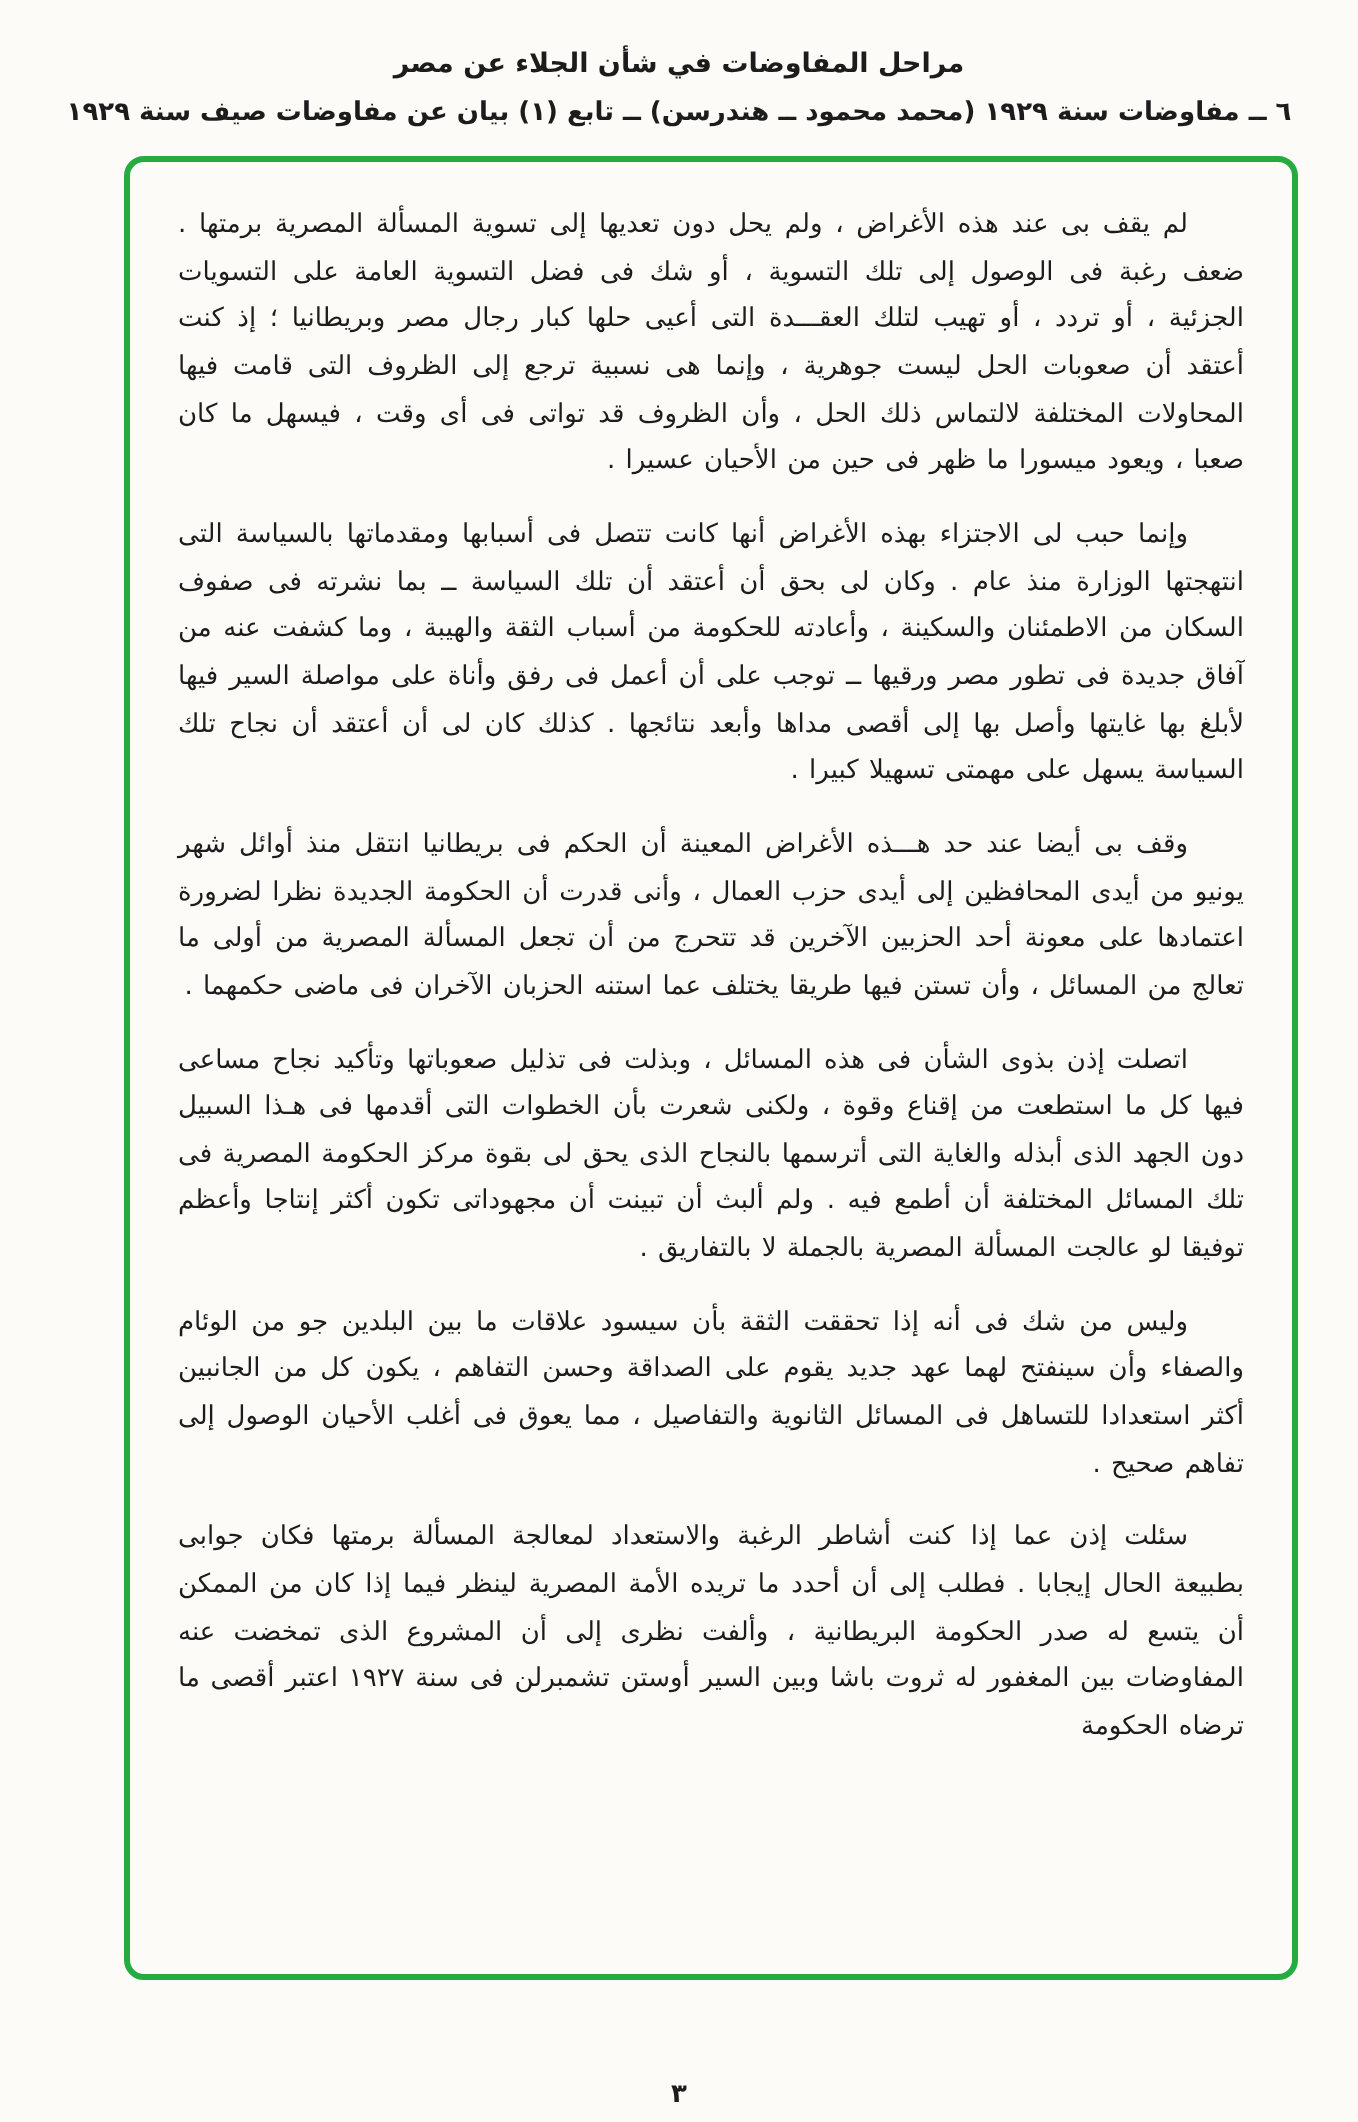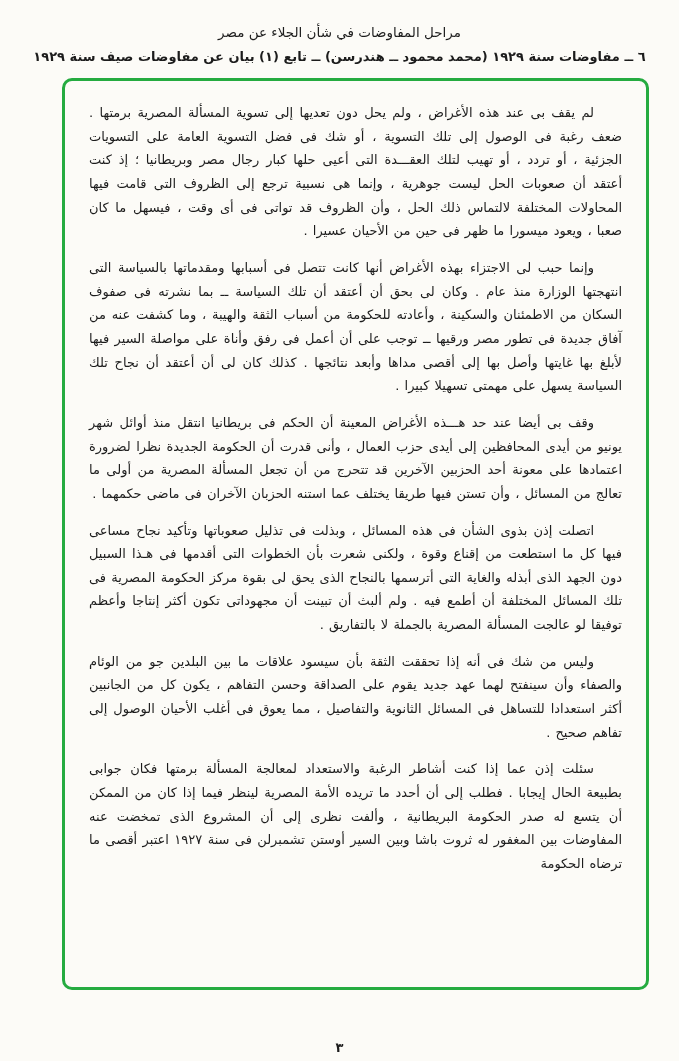--- a/index.html
+++ b/index.html
@@ -20,21 +20,21 @@
     position:relative;
     width:679px;height:1061px;
     box-sizing:border-box;
   }
   .doc-header{
     text-align:center;
     padding-top:24px;
   }
   .h-title{
     font-size:13.5px;
-    font-weight:normal;
+    font-weight:bold;
     letter-spacing:0.2px;
     margin-bottom:9px;
   }
   .h-subtitle{
     font-size:13px;
     font-weight:bold;
     margin-bottom:7px;
     text-align:center;
   }
   .h-source{

